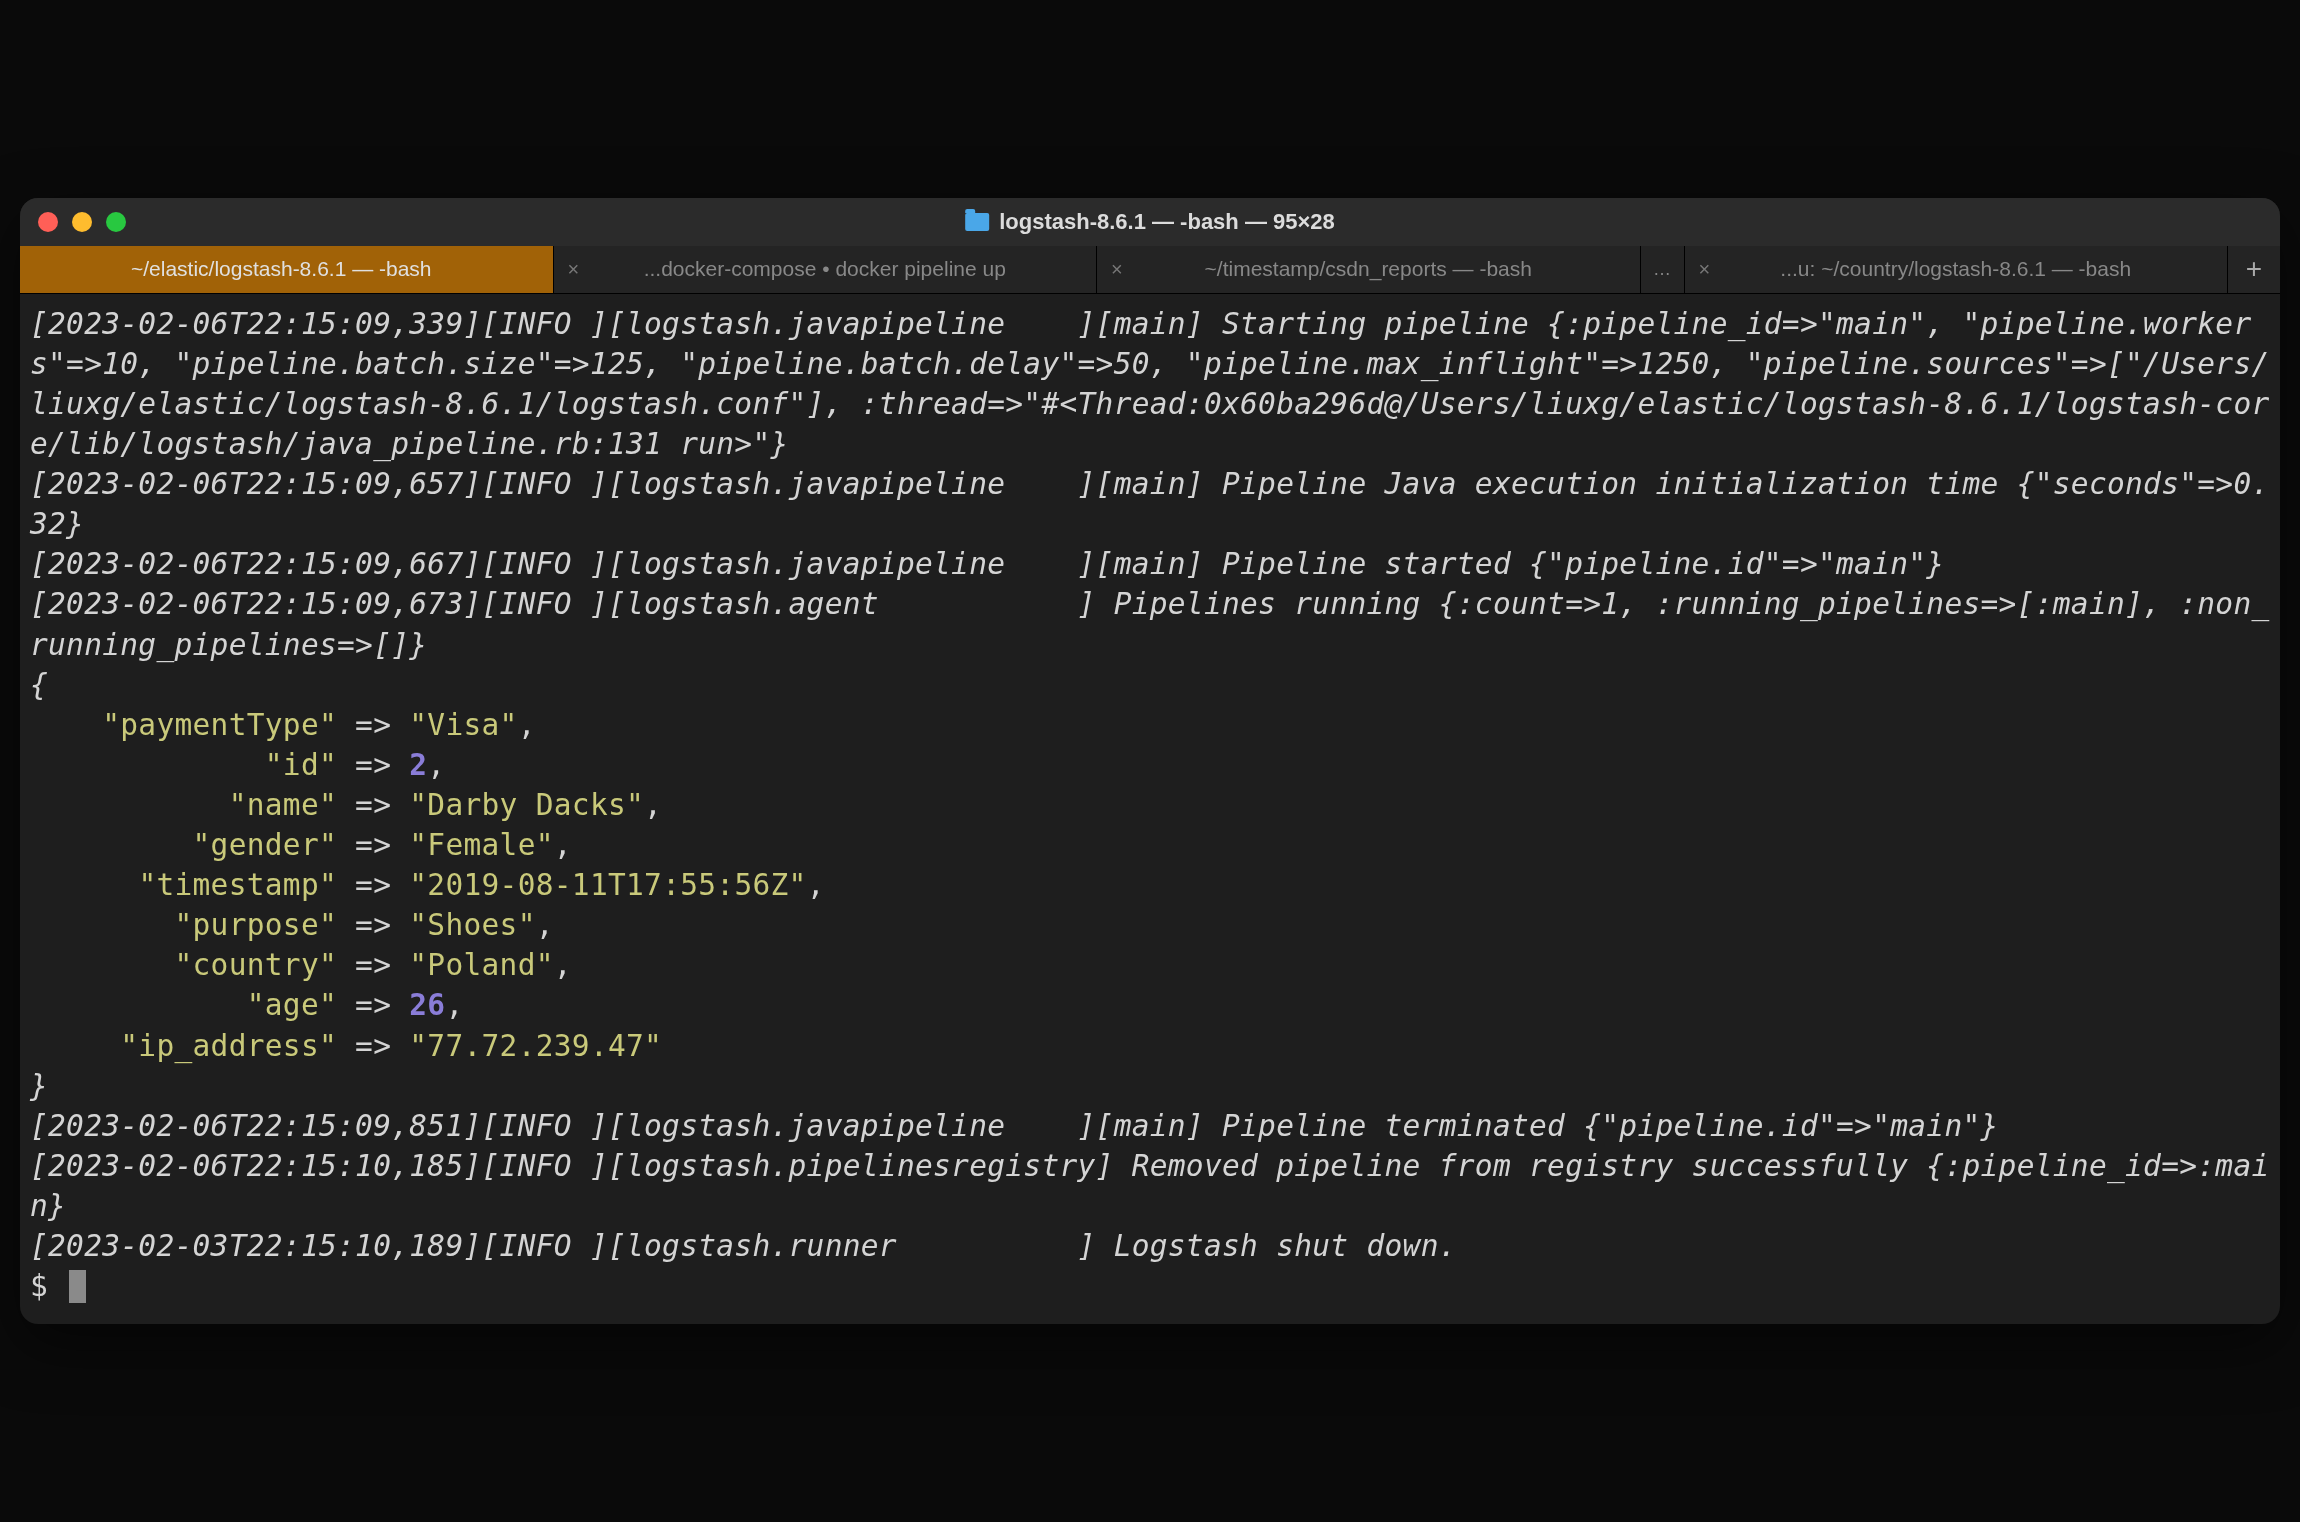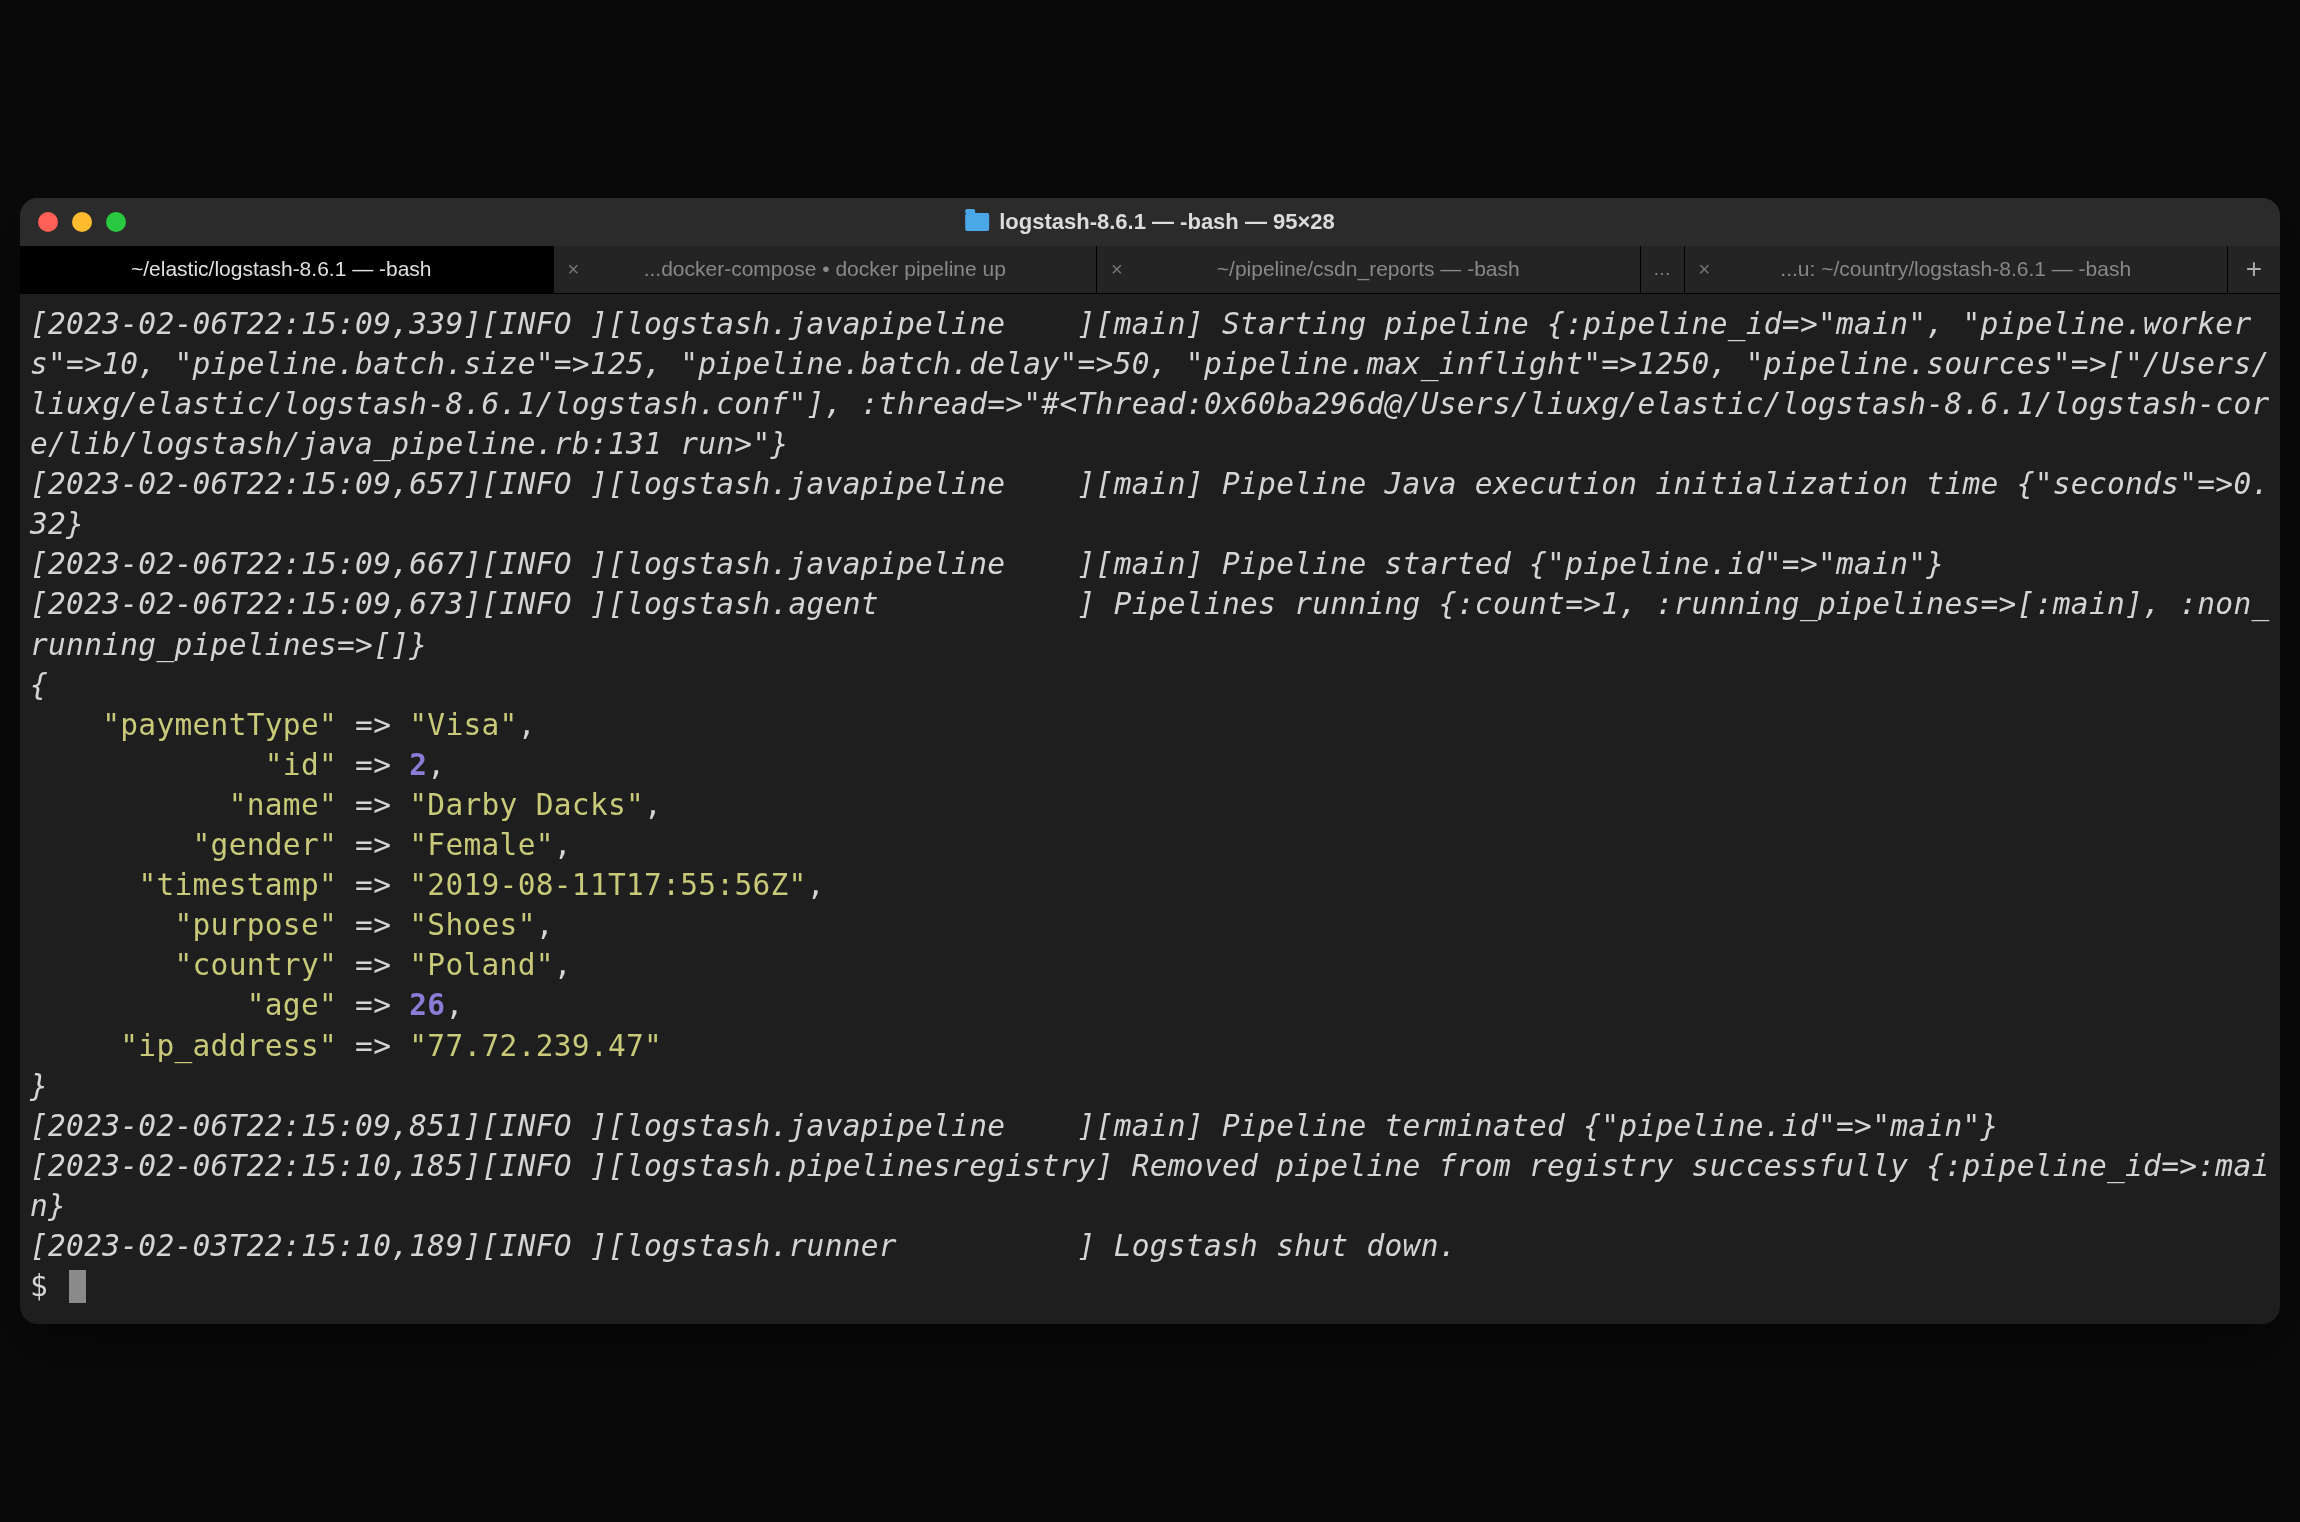--- a/index.html
+++ b/index.html
@@ -82,21 +82,21 @@
       padding: 0 20px;
       color: #888;
       font-size: 21px;
       border-right: 1px solid #000;
       background: #242424;
       position: relative;
       cursor: pointer;
       min-width: 0;
     }
     .tab.active {
-      background: #000000;
+      background: #a16207;
       color: #e0e0e0;
       padding-left: 10px;
     }
     .tab-close {
       position: absolute;
       left: 14px;
       color: #777;
       font-size: 20px;
     }
     .tab-label {
@@ -171,21 +171,21 @@
   <div class="tabbar">
     <div class="tab active">
       <span class="tab-label">~/elastic/logstash-8.6.1 — -bash</span>
     </div>
     <div class="tab">
       <span class="tab-close">×</span>
       <span class="tab-label">...docker-compose • docker pipeline up</span>
     </div>
     <div class="tab">
       <span class="tab-close">×</span>
-      <span class="tab-label">~/pipeline/csdn_reports — -bash</span>
+      <span class="tab-label">~/timestamp/csdn_reports — -bash</span>
     </div>
     <div class="tab-menu">…</div>
     <div class="tab">
       <span class="tab-close">×</span>
       <span class="tab-label">...u: ~/country/logstash-8.6.1 — -bash</span>
     </div>
     <div class="tab-add">+</div>
   </div>
 
   <div class="terminal"><span class="log-line">[2023-02-06T22:15:09,339][INFO ][logstash.javapipeline    ][main] Starting pipeline {:pipeline_id=&gt;"main", "pipeline.workers"=&gt;10, "pipeline.batch.size"=&gt;125, "pipeline.batch.delay"=&gt;50, "pipeline.max_inflight"=&gt;1250, "pipeline.sources"=&gt;["/Users/liuxg/elastic/logstash-8.6.1/logstash.conf"], :thread=&gt;"#&lt;Thread:0x60ba296d@/Users/liuxg/elastic/logstash-8.6.1/logstash-core/lib/logstash/java_pipeline.rb:131 run&gt;"}</span>

